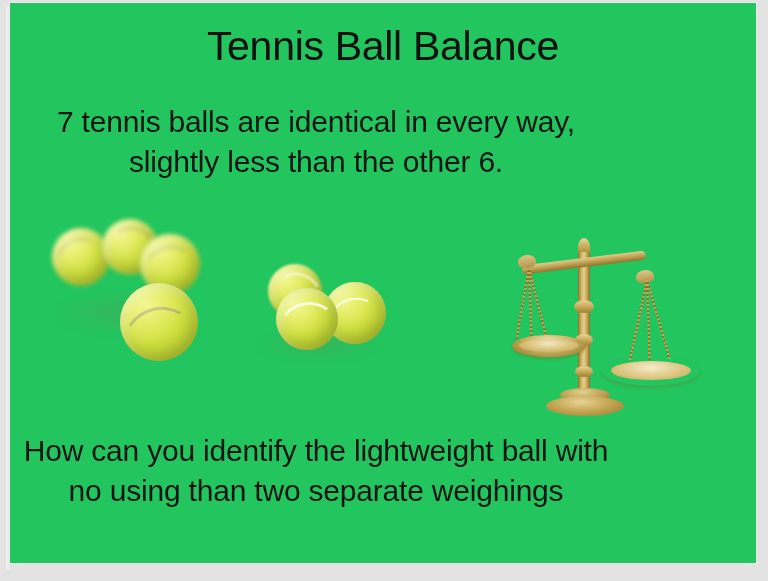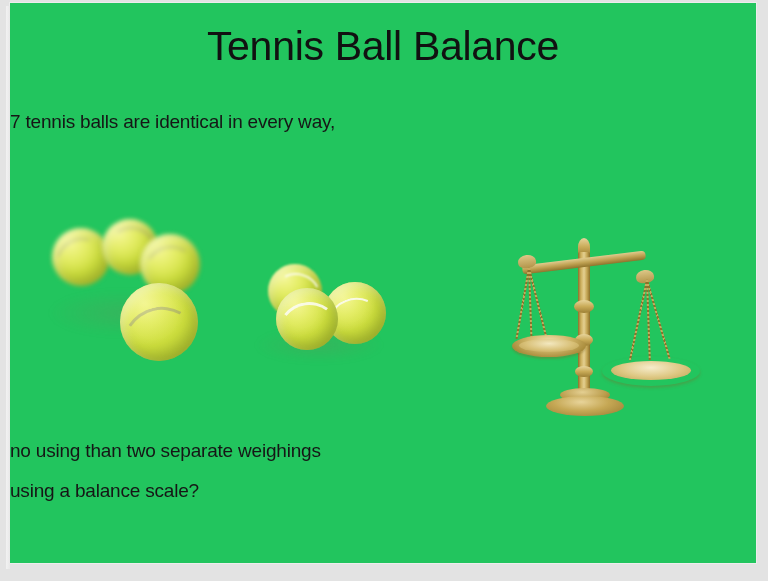--- a/index.html
+++ b/index.html
@@ -57,23 +57,23 @@
     letter-spacing: -0.3px;
     color: #111111;
     line-height: 1.15;
     white-space: nowrap;
   }
 
   .body-text {
     position: absolute;
     width: 612px;
     left: 0;
-    text-align: left;
+    text-align: center;
     font-family: "Liberation Sans", sans-serif;
-    font-size: 19px;
+    font-size: 30px;
     font-weight: 400;
     color: #161616;
     line-height: 40px;
     letter-spacing: -0.2px;
   }
   .body-text .ln { display: block; white-space: nowrap; }
 
   .body-top    { top: 99px; }
   .body-bottom { top: 428px; }
 
@@ -222,20 +222,21 @@
 </head>
 <body>
 
 <div class="slide-frame">
   <div class="slide">
 
     <div class="slide-title">Tennis Ball Balance</div>
 
     <div class="body-text body-top">
       <span class="ln">7 tennis balls are identical in every way,</span>
+      <span class="ln">slightly less than the other 6.</span>
     </div>
 
     <div class="media-band">
 
       <div class="pic" style="left:18px; top:0px; width:190px; height:175px;">
         <div class="ball-shadow" style="left:20px; top:82px; width:150px; height:46px;"></div>
 
         <div class="ball blurred" style="left:24px; top:20px; width:58px; height:58px;">
           <div class="seam seam-dark" style="left:4px; top:10px; width:48px; height:48px; transform:rotate(-28deg);"></div>
         </div>
@@ -294,18 +295,18 @@
 
         <div class="pan pan-left"></div>
         <div class="pan pan-left-inner"></div>
         <div class="pan pan-right"></div>
         <div class="pan pan-right-inner"></div>
       </div>
 
     </div>
 
     <div class="body-text body-bottom">
+      <span class="ln">How can you identify the lightweight ball with</span>
       <span class="ln">no using than two separate weighings</span>
-      <span class="ln">using a balance scale?</span>
     </div>
 
   </div>
 </div>
 
 </body></html>

